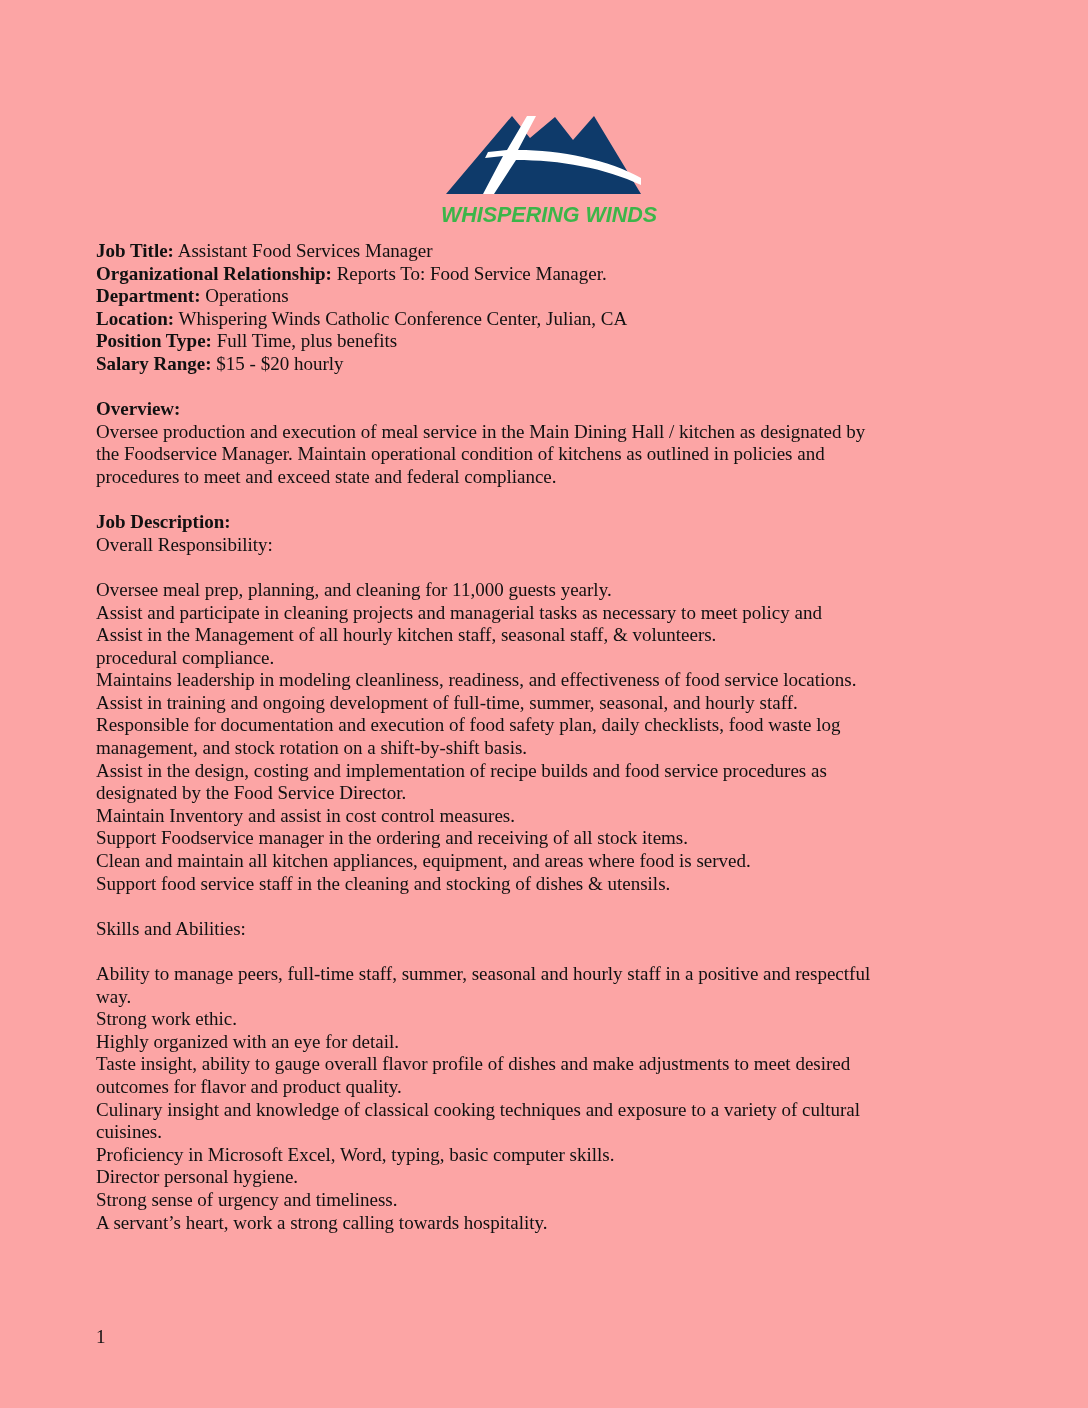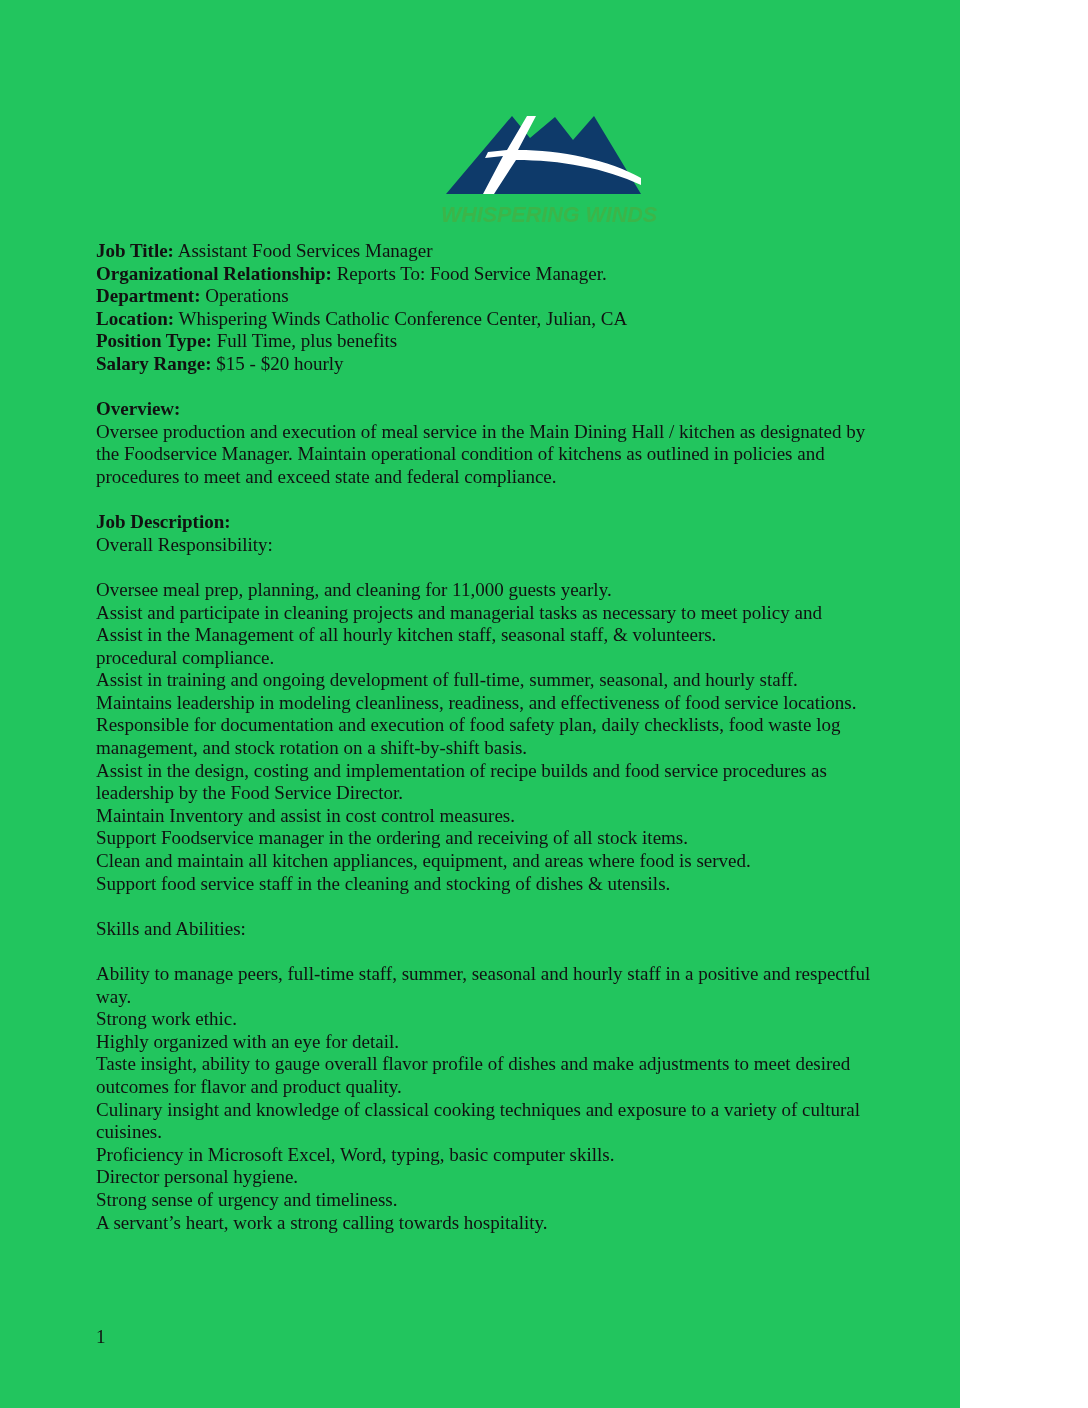--- a/index.html
+++ b/index.html
@@ -1,17 +1,17 @@
 <!DOCTYPE html>
 <html><head>
   <meta charset="utf-8">
   <style>
     html, body { margin: 0; padding: 0; background: #ffffff; }
     body { width: 1088px; height: 1408px; position: relative; overflow: hidden; }
-    .page { position: absolute; left: 0; top: 0; width: 960px; height: 1408px; background: #22c55e; }
+    .page { position: absolute; left: 0; top: 0; width: 1088px; height: 1408px; background: #fca5a5; }
     .logo { position: absolute; left: 420px; top: 108px; width: 260px; height: 125px; }
     .logo svg { display: block; }
     .content {
       position: absolute; left: 96px; top: 240px; width: 900px;
       font-family: Liberation Serif, serif;
       font-size: 19px; line-height: 22.6px; color: #111;
     }
     .content p { margin: 0; }
     .b { font-weight: bold; }
     .gap { height: 22.6px; }
@@ -55,26 +55,26 @@
 
     <p class="b">Job Description:</p>
     <p>Overall Responsibility:</p>
 
     <div class="gap"></div>
 
     <p>Oversee meal prep, planning, and cleaning for 11,000 guests yearly.</p>
     <p>Assist and participate in cleaning projects and managerial tasks as necessary to meet policy and</p>
     <p>Assist in the Management of all hourly kitchen staff, seasonal staff, &amp; volunteers.</p>
     <p>procedural compliance.</p>
+    <p>Maintains leadership in modeling cleanliness, readiness, and effectiveness of food service locations.</p>
     <p>Assist in training and ongoing development of full-time, summer, seasonal, and hourly staff.</p>
-    <p>Maintains leadership in modeling cleanliness, readiness, and effectiveness of food service locations.</p>
     <p>Responsible for documentation and execution of food safety plan, daily checklists, food waste log</p>
     <p>management, and stock rotation on a shift-by-shift basis.</p>
     <p>Assist in the design, costing and implementation of recipe builds and food service procedures as</p>
-    <p>leadership by the Food Service Director.</p>
+    <p>designated by the Food Service Director.</p>
     <p>Maintain Inventory and assist in cost control measures.</p>
     <p>Support Foodservice manager in the ordering and receiving of all stock items.</p>
     <p>Clean and maintain all kitchen appliances, equipment, and areas where food is served.</p>
     <p>Support food service staff in the cleaning and stocking of dishes &amp; utensils.</p>
 
     <div class="gap"></div>
 
     <p>Skills and Abilities:</p>
 
     <div class="gap"></div>

